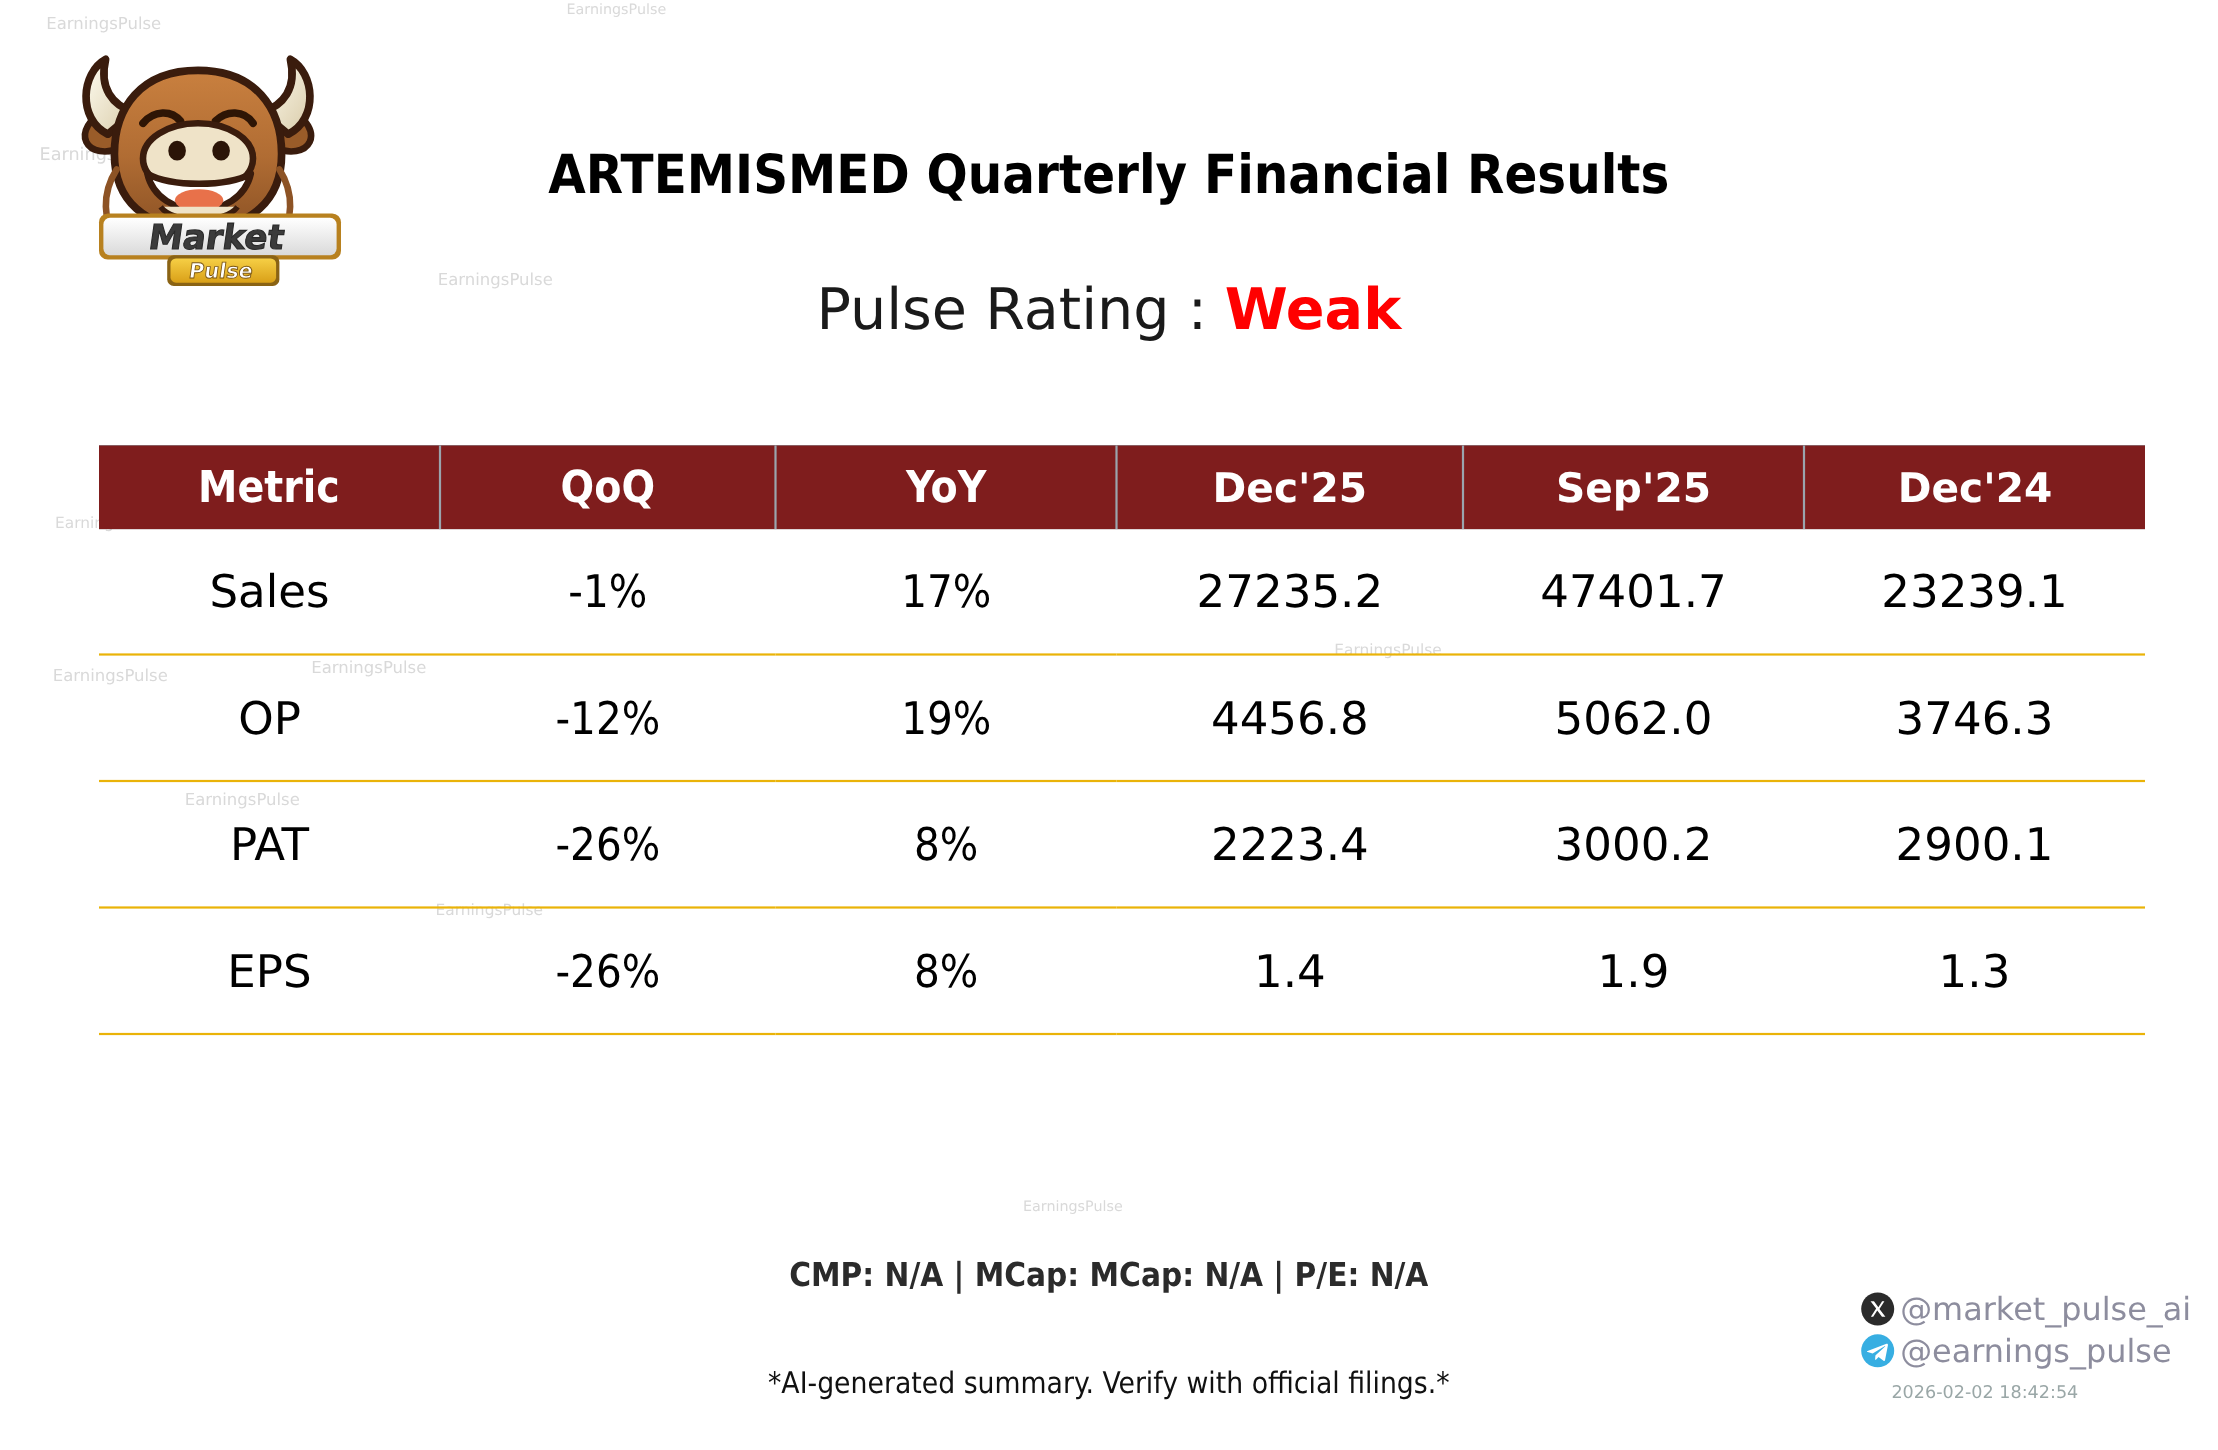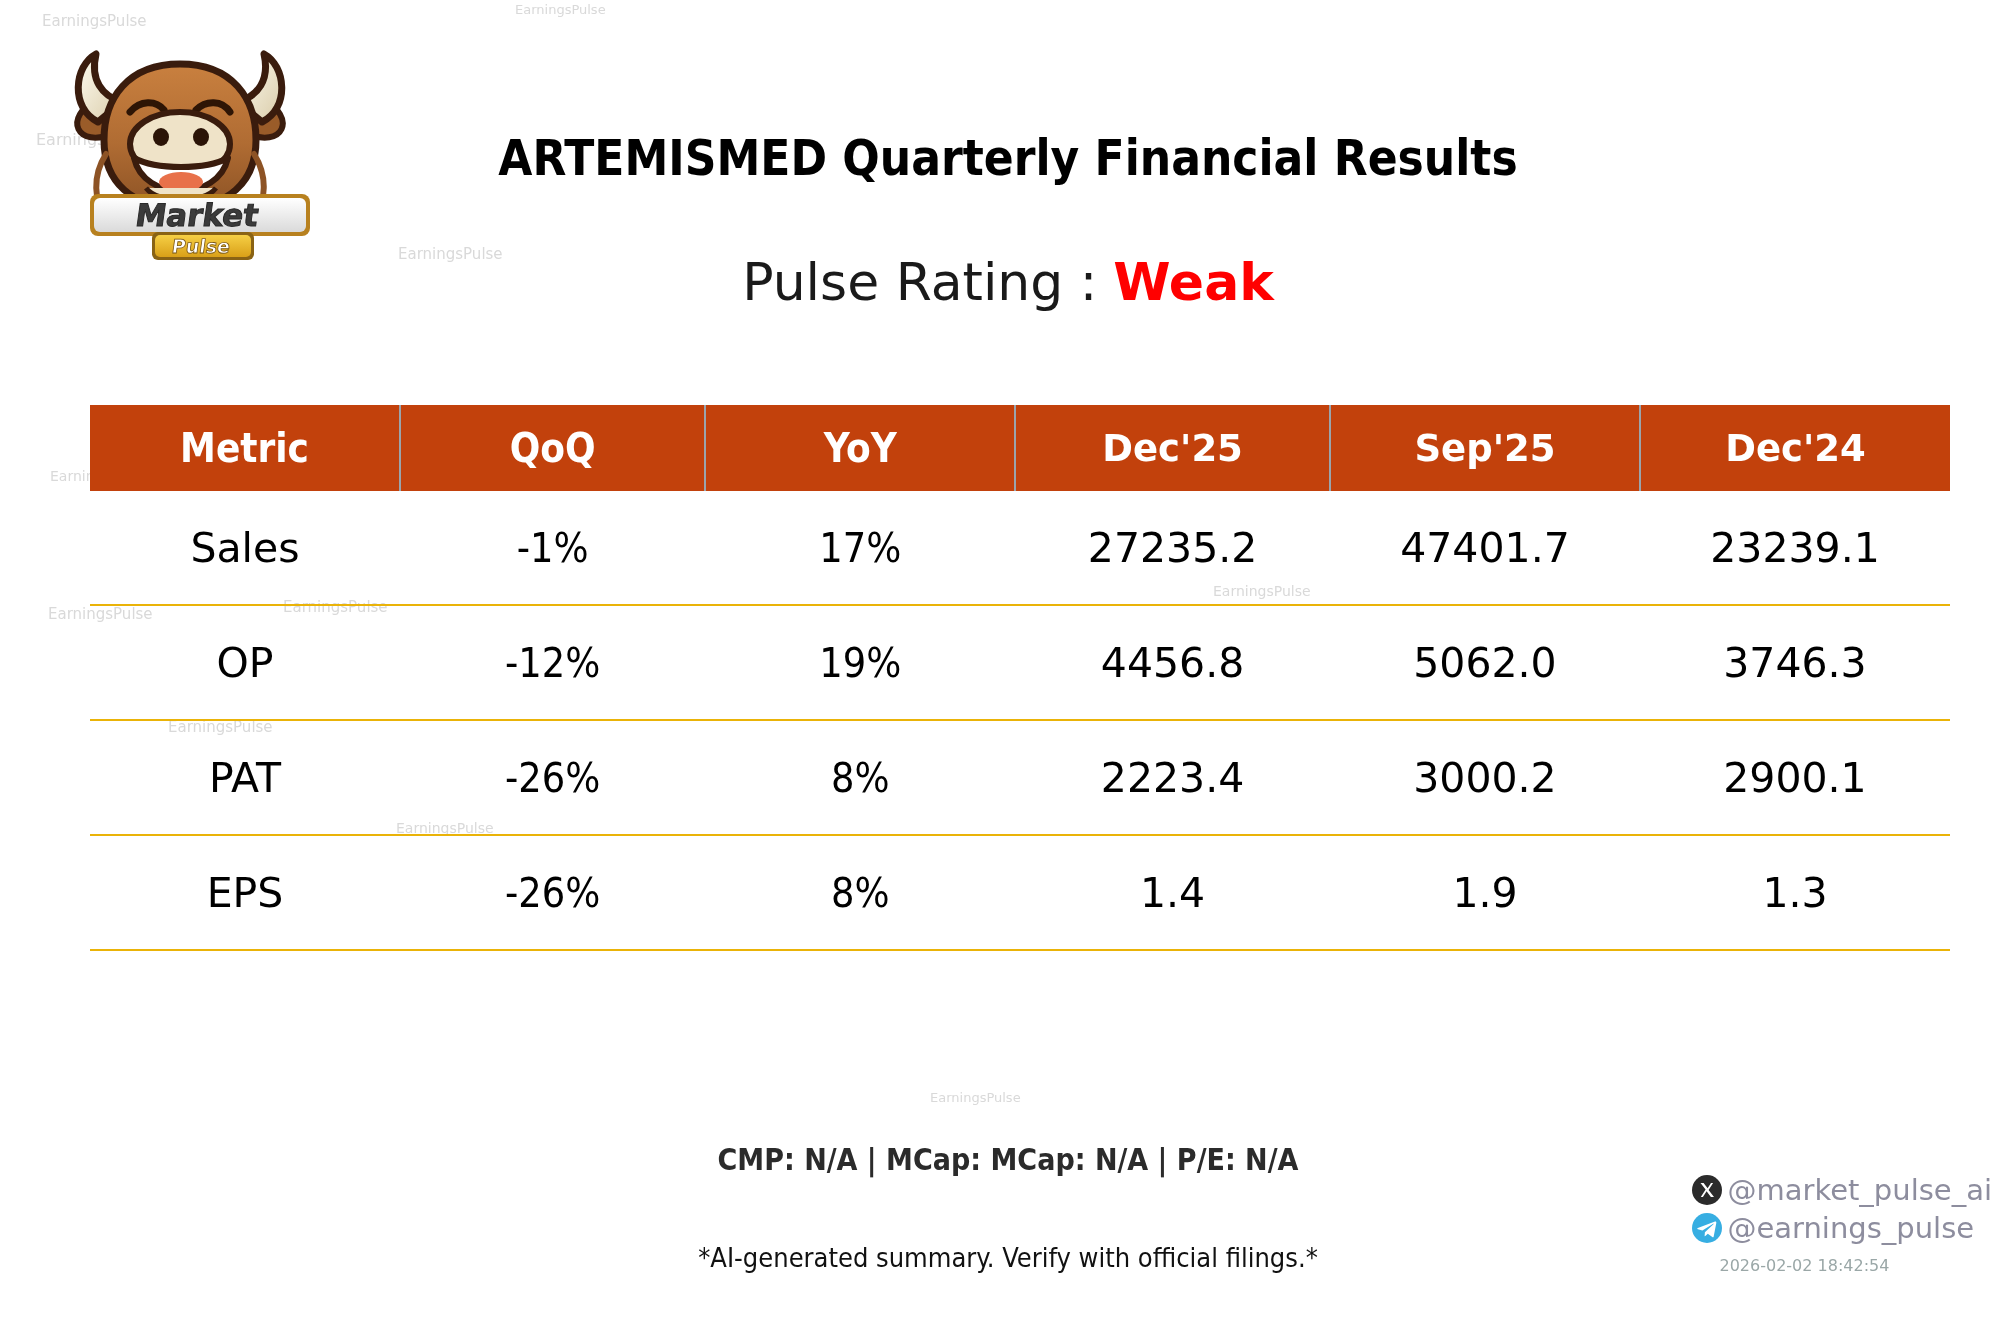--- a/index.html
+++ b/index.html
@@ -83,23 +83,23 @@
     top: 405px;
     width: 1860px;
     z-index: 3;
   }
   table.fin {
     border-collapse: collapse;
     width: 100%;
     table-layout: fixed;
   }
   table.fin thead th {
-    background: #c2410c;
+    background: #7f1d1d;
     color: #ffffff;
-    height: 86px;
+    height: 76px;
     font-size: 38px;
     font-weight: 700;
     text-align: center;
     vertical-align: middle;
     border-right: 2px solid #9aa4ad;
     padding: 0;
   }
   table.fin thead th:last-child { border-right: none; }
   table.fin thead th.cond {
     font-family: "Liberation Sans Narrow", "DejaVu Sans Condensed", "Liberation Sans", sans-serif;

